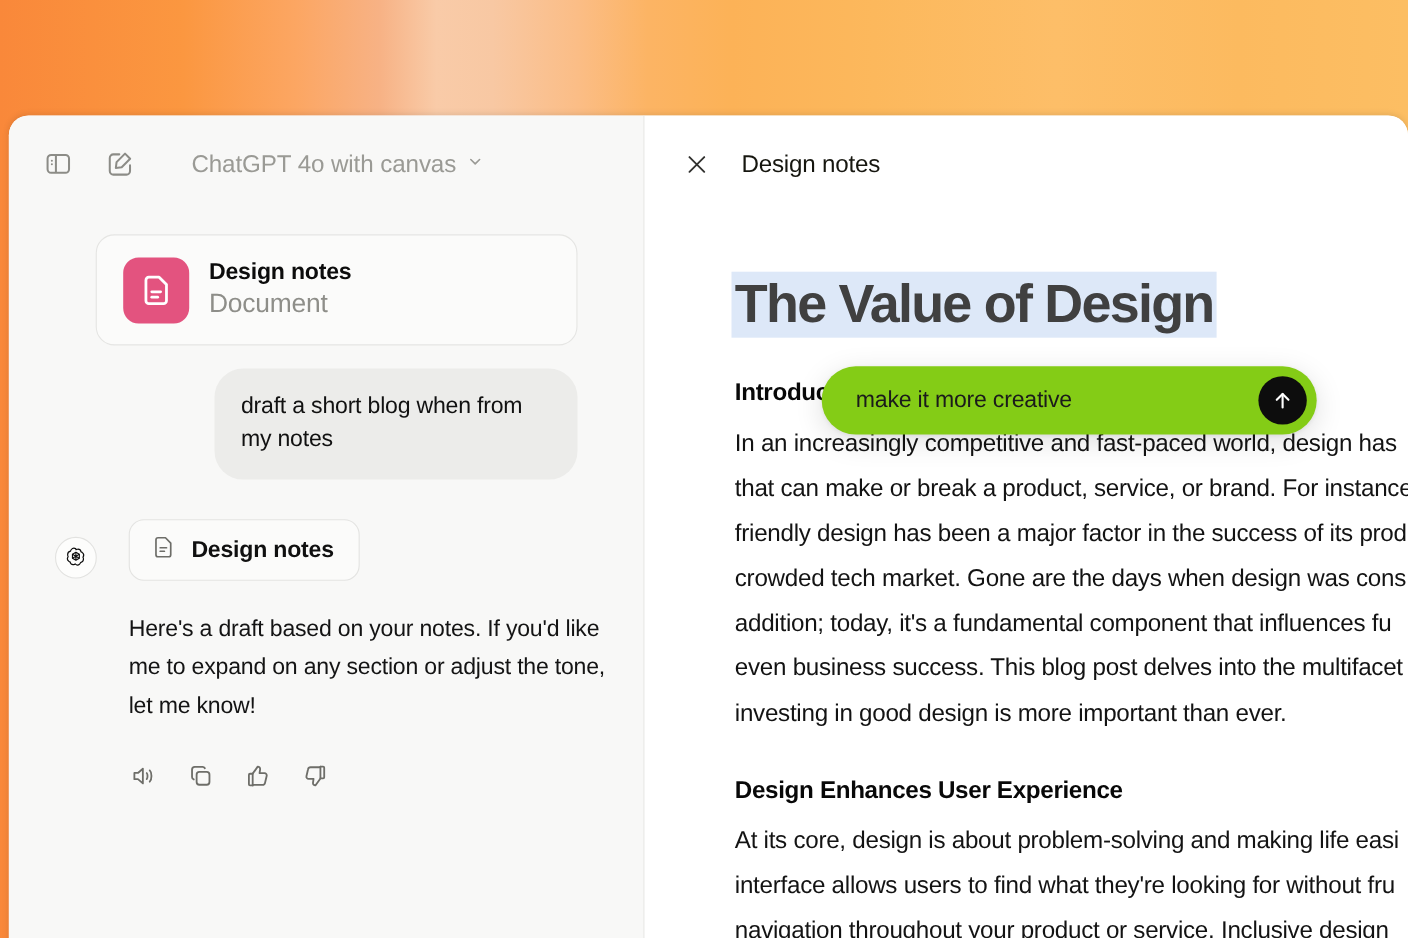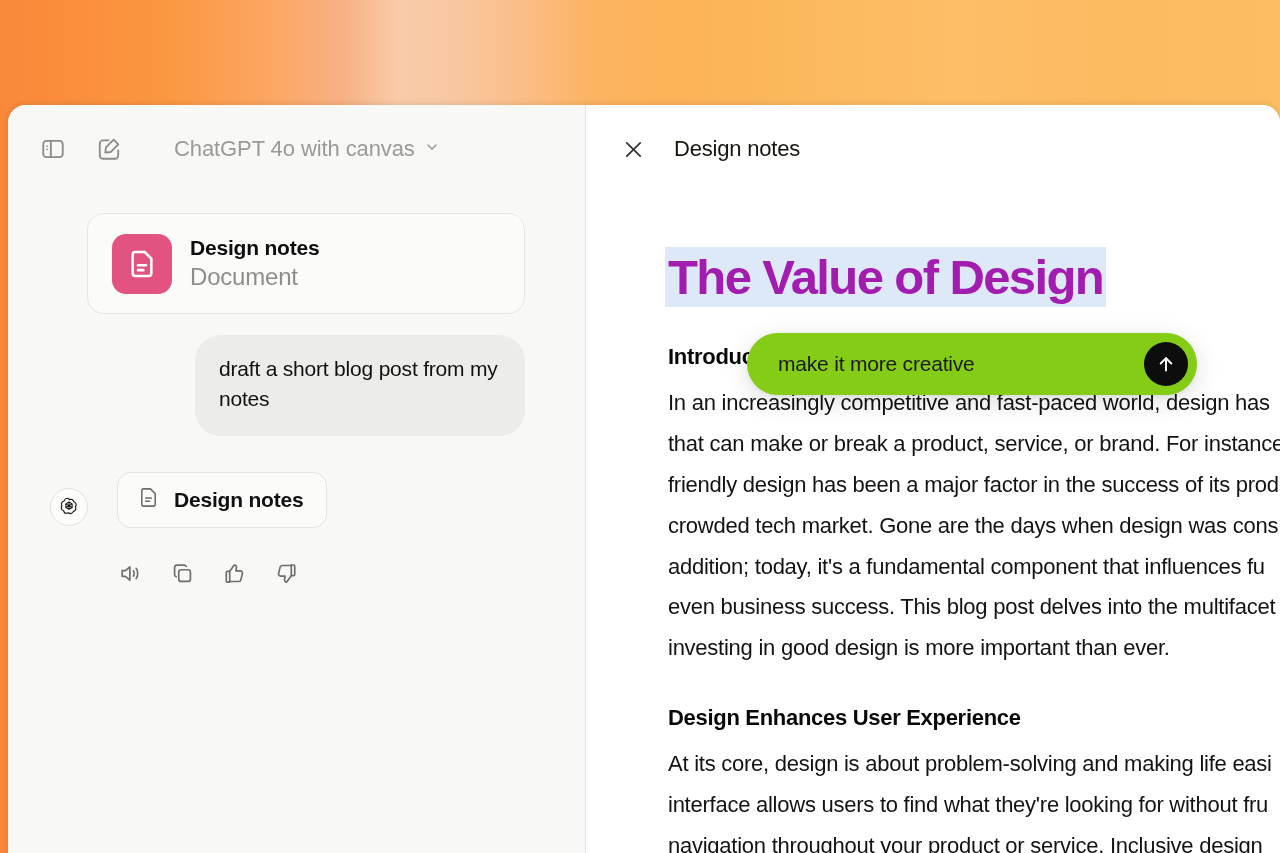--- a/index.html
+++ b/index.html
@@ -267,21 +267,21 @@
 
   #canvas-doc {
     padding: 57px 0 0 82px;
     width: 760px;
   }
 
   #doc-h1 {
     font-size: 49px;
     font-weight: bold;
     letter-spacing: -1.6px;
-    color: #a21caf;
+    color: #404040;
     line-height: 1.12;
     display: inline;
     background: #dde8f8;
     box-shadow: 0 0 0 3px #dde8f8;
   }
 
   #doc-h1-wrap { margin-bottom: 39px; }
 
   .doc-h2 {
     font-size: 22px;
@@ -387,21 +387,21 @@
             </svg>
           </div>
           <div>
             <div id="doc-card-title">Design notes</div>
             <div id="doc-card-sub">Document</div>
           </div>
         </div>
       </div>
 
       <div id="user-bubble-row">
-        <div id="user-bubble">draft a short blog post from my notes</div>
+        <div id="user-bubble">draft a short blog when from my notes</div>
       </div>
 
       <div id="assistant-row">
         <div id="assistant-avatar">
           <svg width="22" height="22" viewBox="0 0 24 24" fill="none" stroke="#0d0d0d" stroke-width="1.15" stroke-linejoin="round">
             <path d="M12 3.1c-1.6-.9-3.6-.5-4.7 1-.3.4-.5.9-.6 1.4-1.7.3-2.9 1.8-2.9 3.5 0 .6.2 1.2.5 1.8-1 1.4-.8 3.4.5 4.6.4.4.9.7 1.4.8.3 1.7 1.9 2.8 3.6 2.6.5-.1 1-.3 1.5-.6 1.2 1.2 3.2 1.2 4.5 0 .4-.4.7-.8.8-1.3 1.7-.3 2.9-1.8 2.9-3.5 0-.6-.2-1.2-.5-1.8 1-1.4.8-3.4-.5-4.6-.4-.4-.9-.7-1.4-.8-.3-1.7-1.9-2.8-3.6-2.6-.5.1-1 .3-1.5.5z"></path>
             <path d="M12 6.6l3.4 2v3.9L12 14.4l-3.4-1.9V8.6L12 6.6z"></path>
             <path d="M12 6.6v7.8M8.6 8.6l6.8 3.9M15.4 8.6l-6.8 3.9"></path>
           </svg>
         </div>
@@ -411,20 +411,21 @@
             <span>
               <svg width="23" height="23" viewBox="0 0 24 24" fill="none" stroke="#6d6d68" stroke-width="1.6" stroke-linecap="round" stroke-linejoin="round">
                 <path d="M14 3H7a2 2 0 0 0-2 2v14a2 2 0 0 0 2 2h10a2 2 0 0 0 2-2V8l-5-5z"></path>
                 <line x1="9" y1="12.5" x2="15" y2="12.5"></line>
                 <line x1="9" y1="15.8" x2="13" y2="15.8"></line>
               </svg>
             </span>
             <span id="canvas-pill-label">Design notes</span>
           </div>
 
+          <div id="assistant-text">Here's a draft based on your notes. If you'd like me to expand on any section or adjust the tone, let me know!</div>
 
           <div id="assistant-actions">
             <button class="action-btn">
               <svg width="25" height="25" viewBox="0 0 24 24" fill="none" stroke="currentColor" stroke-width="1.6" stroke-linecap="round" stroke-linejoin="round">
                 <path d="M4 9.3h3.1L11.4 5.6v12.8L7.1 14.7H4z"></path>
                 <path d="M14.8 9.4c.9.8.9 4.4 0 5.2"></path>
                 <path d="M17.4 7.1c2 1.8 2 8 0 9.8"></path>
               </svg>
             </button>
             <button class="action-btn">

